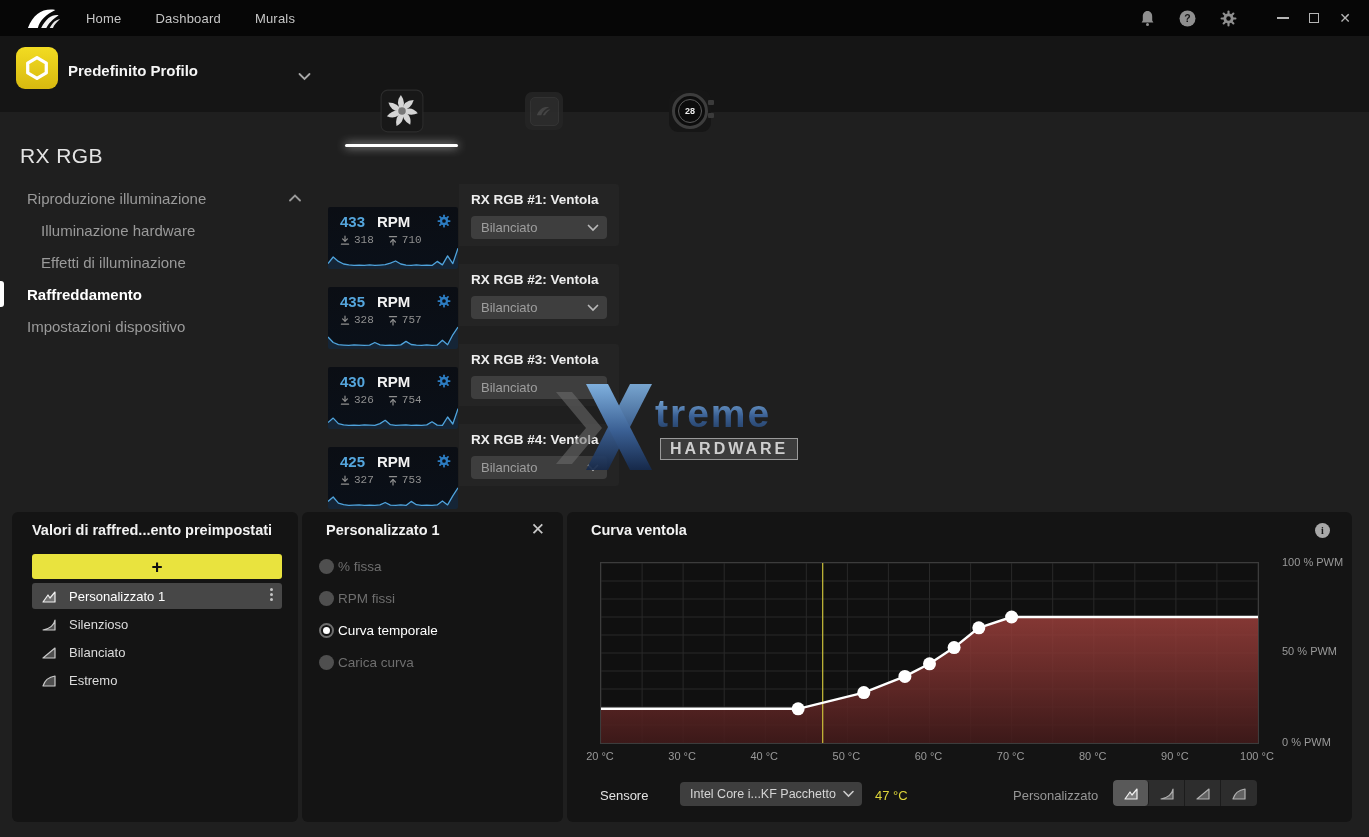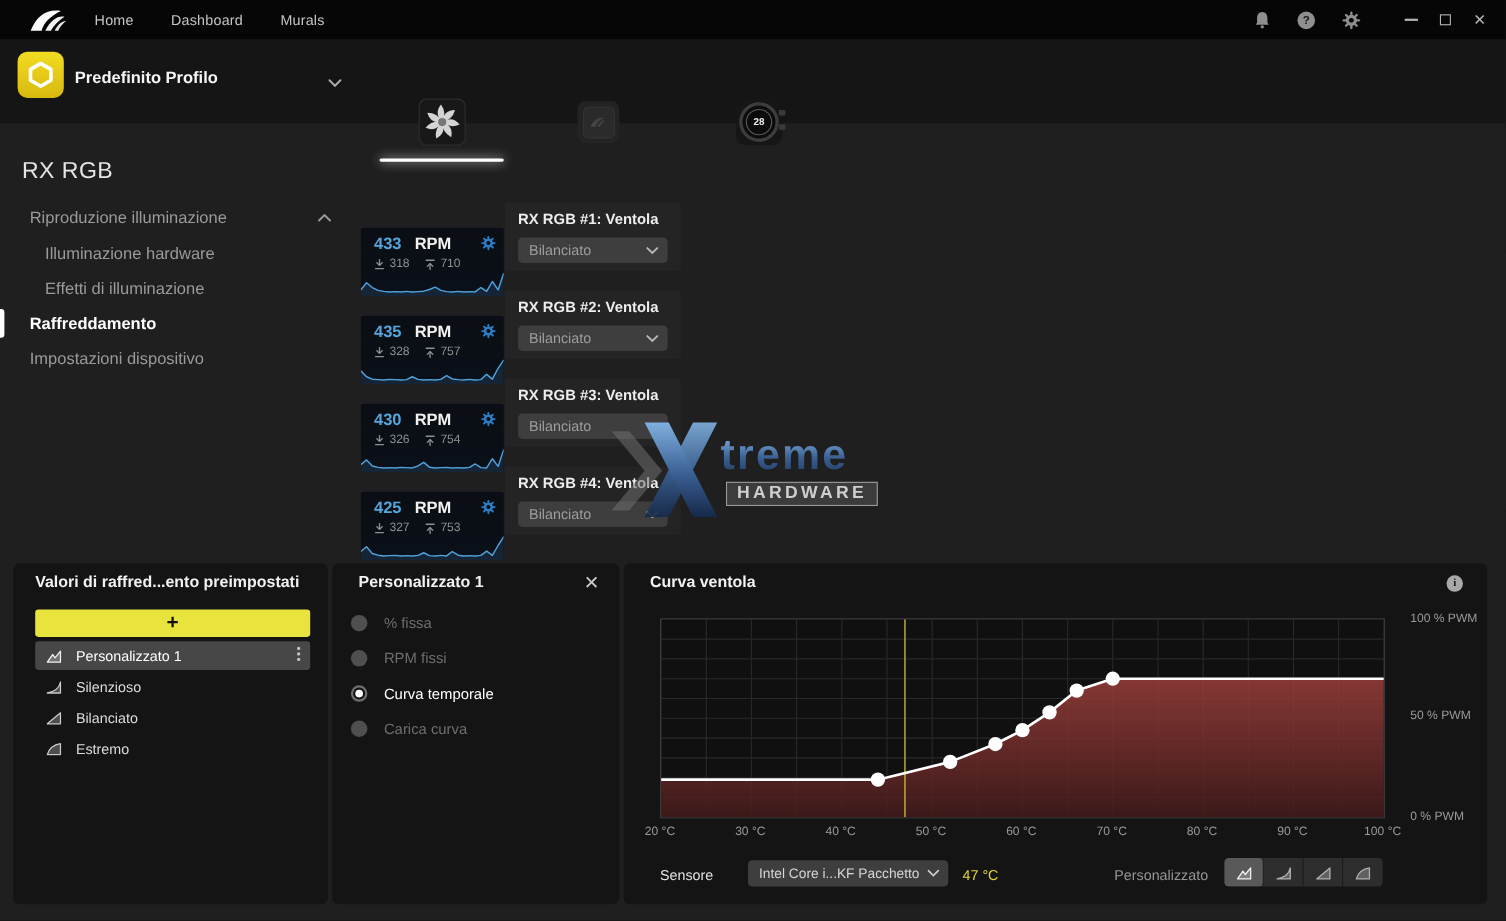--- a/index.html
+++ b/index.html
@@ -41,21 +41,21 @@
   .nav-row.active{color:#ffffff;font-weight:700;}
   .active-bar{position:absolute;left:0;top:3px;width:4px;height:26px;background:#fff;border-radius:0 3px 3px 0;}
   .nav-chevron{position:absolute;left:289px;top:12px;}
 
   
   .fan-row{position:absolute;left:328px;width:292px;height:62px;}
   .fan-widget{position:absolute;left:0;top:0;width:130px;height:62px;background:linear-gradient(180deg,#0b0e14,#0a1019);border-radius:2px;overflow:hidden;margin-top:23px;}
   .rpm-val{position:absolute;left:12px;top:6px;font-size:15px;font-weight:700;color:#55a6dd;}
   .rpm-unit{position:absolute;left:49px;top:6px;font-size:15px;font-weight:700;color:#f2f2f2;}
   .fan-gear{position:absolute;right:7px;top:7px;cursor:pointer;}
-  .minmax{position:absolute;left:12px;top:27px;display:flex;align-items:center;font-size:11px;color:#8f8f8f;}
+  .minmax{position:absolute;left:12px;top:27px;display:flex;align-items:center;font-size:11px;color:#8f8f8f;font-family:Liberation Mono, monospace;}
   .minmax .num{margin-left:4px;}
   .minmax .gap{width:14px;}
   .spark{position:absolute;left:0;bottom:0;}
   .fan-card{position:absolute;left:131px;top:0;width:160px;height:62px;background:#242424;border-radius:0 3px 3px 0;}
   .fan-name{position:absolute;left:12px;top:8px;font-size:13.5px;font-weight:700;color:#ededed;}
   .fan-select{position:absolute;left:12px;top:32px;width:136px;height:23px;background:#3e3e3e;border-radius:4px;display:flex;align-items:center;justify-content:space-between;padding:0 8px 0 10px;box-sizing:border-box;font-size:13px;color:#9e9e9e;cursor:pointer;}
 
   
   .watermark{position:absolute;left:556px;top:378px;width:270px;height:100px;z-index:30;pointer-events:none;}
   .wm-x{position:absolute;left:0;top:0;}
@@ -73,21 +73,21 @@
   .add-btn{position:absolute;left:20px;top:42px;width:250px;height:25px;background:#e9e33e;border-radius:3px;display:flex;align-items:center;justify-content:center;font-size:19px;font-weight:600;color:#111;cursor:pointer;line-height:1;}
   .preset-row{position:absolute;left:20px;width:250px;height:26px;display:flex;align-items:center;cursor:pointer;border-radius:3px;}
   .preset-row .icon{margin-left:10px;display:flex;}
   .preset-row .lbl{margin-left:13px;font-size:13px;color:#dcdcdc;}
   .preset-row.selected{background:#474747;}
   .preset-row.selected .lbl{color:#fff;}
   .kebab{position:absolute;right:9px;top:5px;display:flex;flex-direction:column;gap:2px;cursor:pointer;}
   .kebab i{width:3px;height:3px;border-radius:50%;background:#c4c4c4;display:block;}
 
   .close-x{position:absolute;right:18px;top:9px;font-size:17px;color:#c8c8c8;cursor:pointer;line-height:1;}
-  .radio-row{position:absolute;left:17px;display:flex;align-items:center;gap:15px;height:28px;}
+  .radio-row{position:absolute;left:17px;display:flex;align-items:center;gap:4px;height:28px;}
   .radio{width:15px;height:15px;border-radius:50%;box-sizing:border-box;flex:none;}
   .radio.disabled{background:#4f4f4f;}
   .radio.selected{background:#141414;border:2px solid #6e6e6e;display:flex;align-items:center;justify-content:center;}
   .radio.selected i{width:7px;height:7px;border-radius:50%;background:#fff;display:block;}
   .radio-row .lbl{font-size:13.5px;color:#6e6e6e;}
   .radio-row.sel .lbl{color:#fff;}
 
   .info-icon{position:absolute;right:22px;top:11px;width:15px;height:15px;border-radius:50%;background:#a8a8a8;color:#161616;font-size:10px;font-weight:700;font-family:"Liberation Serif","DejaVu Serif",serif;display:flex;align-items:center;justify-content:center;cursor:pointer;}
   #plot{position:absolute;left:33px;top:50px;width:657px;height:180px;background:#101010;border:1px solid #3c3c3c;box-sizing:content-box;cursor:crosshair;}
   .xtick{position:absolute;top:238px;width:50px;text-align:center;font-size:11px;color:#9a9a9a;}

